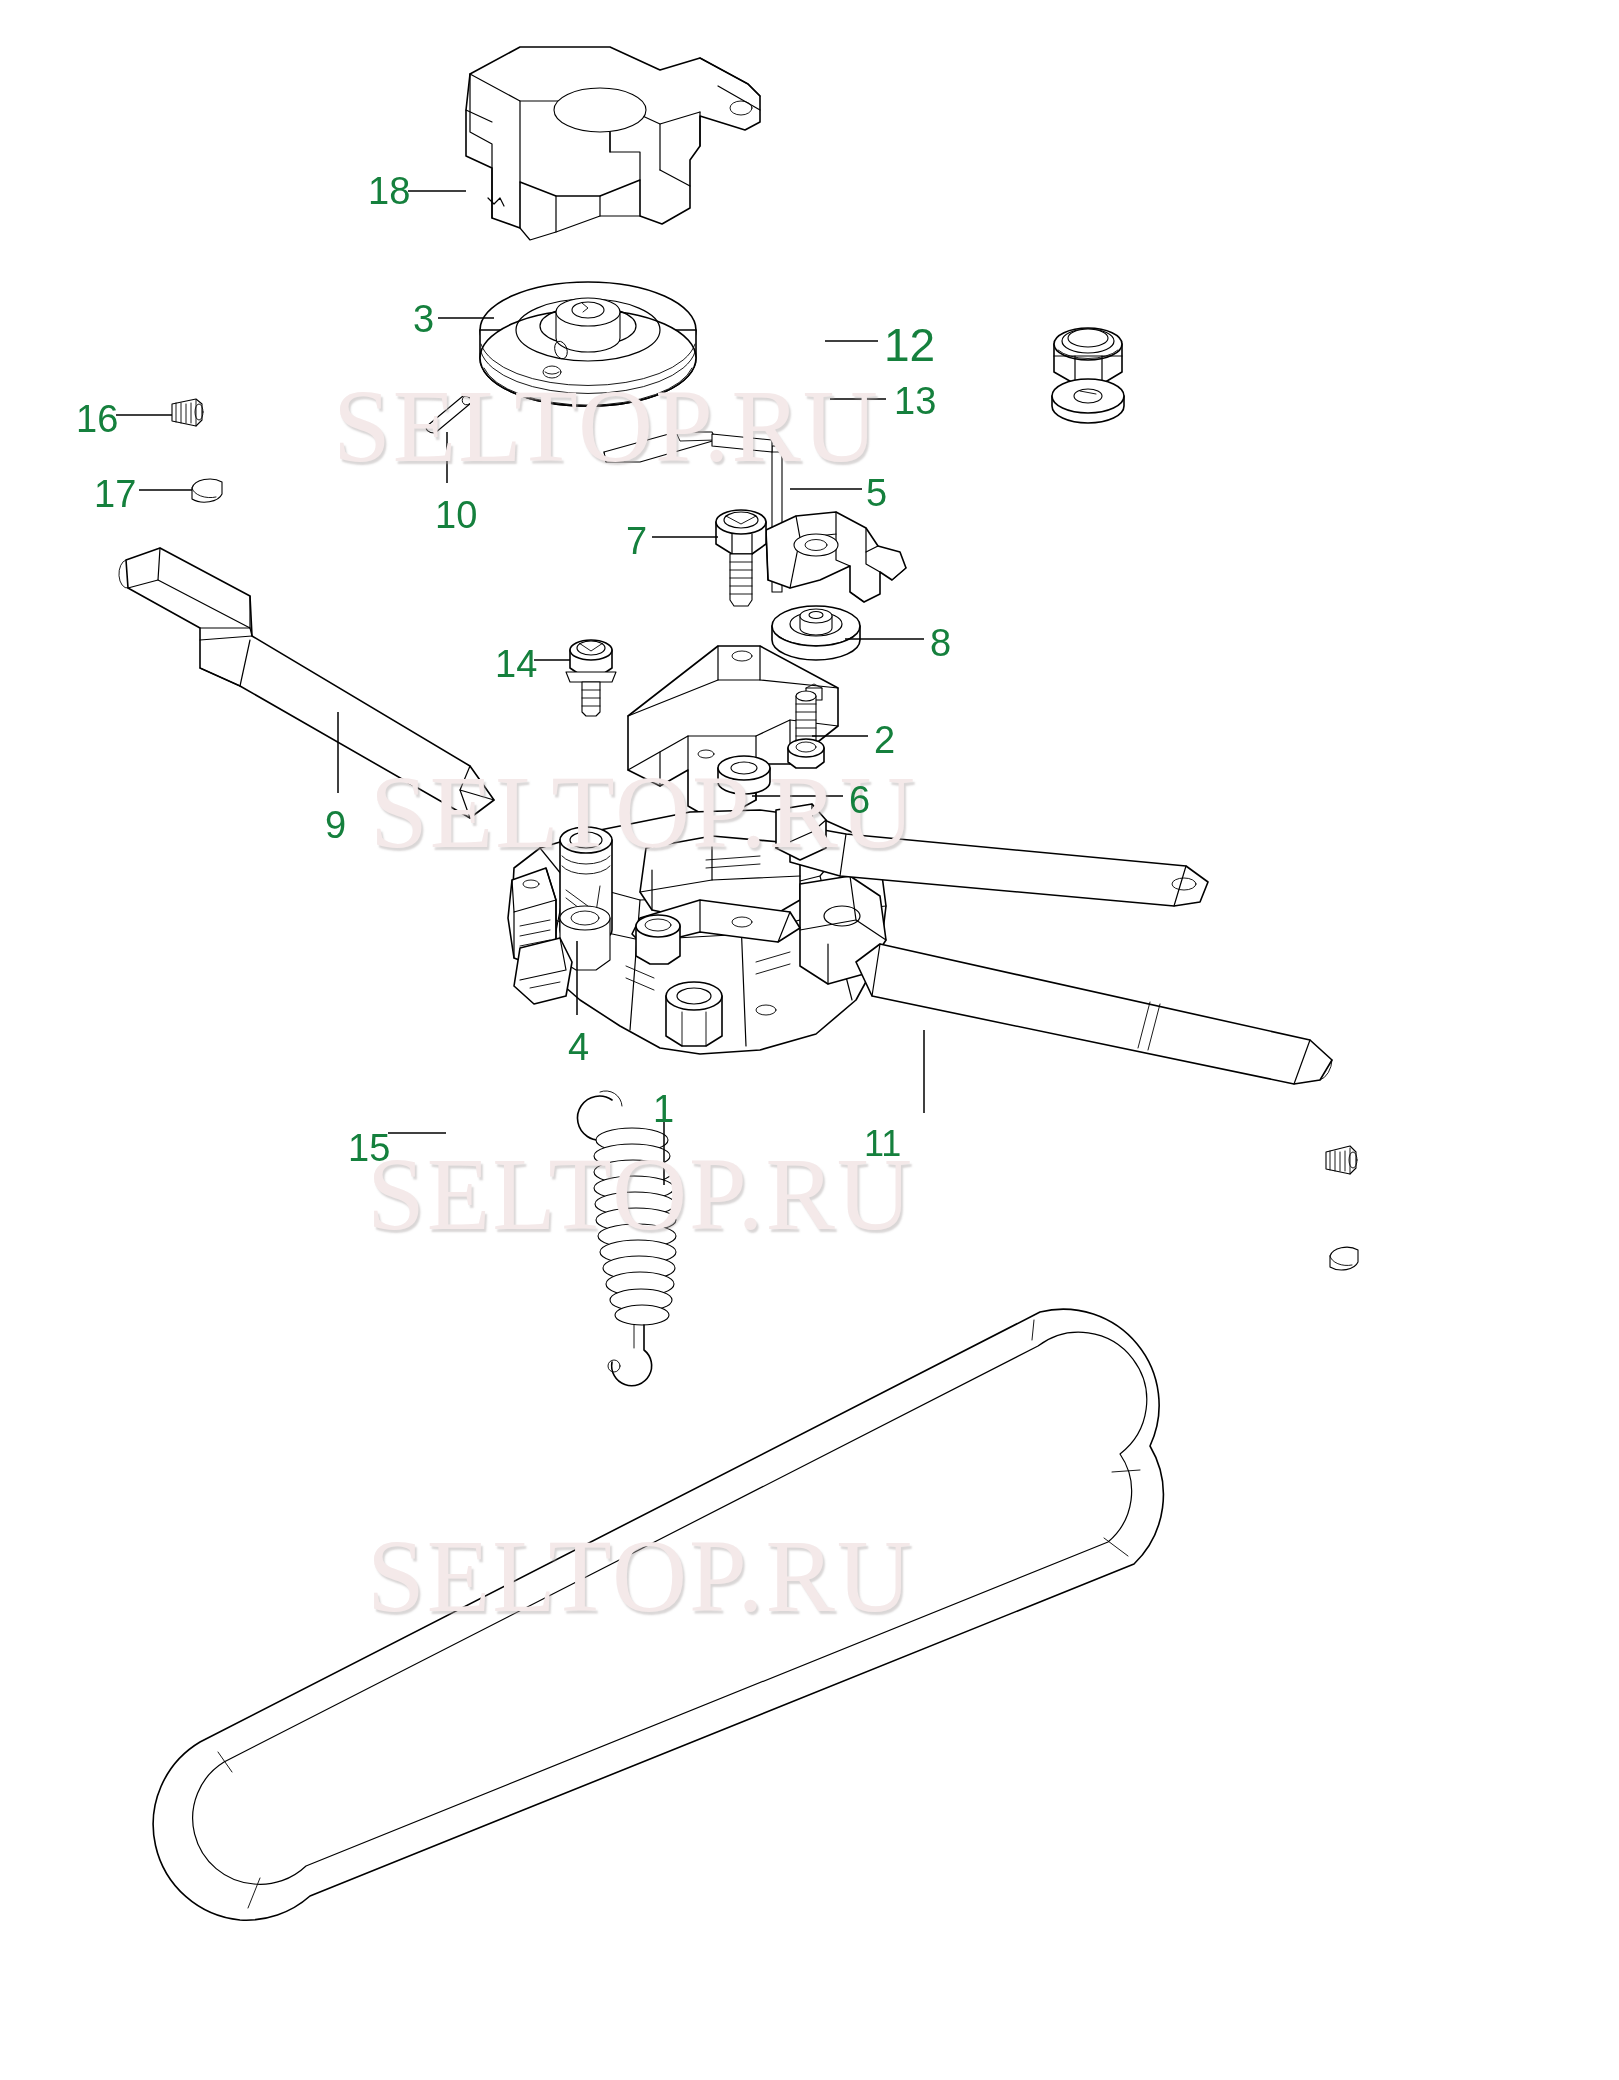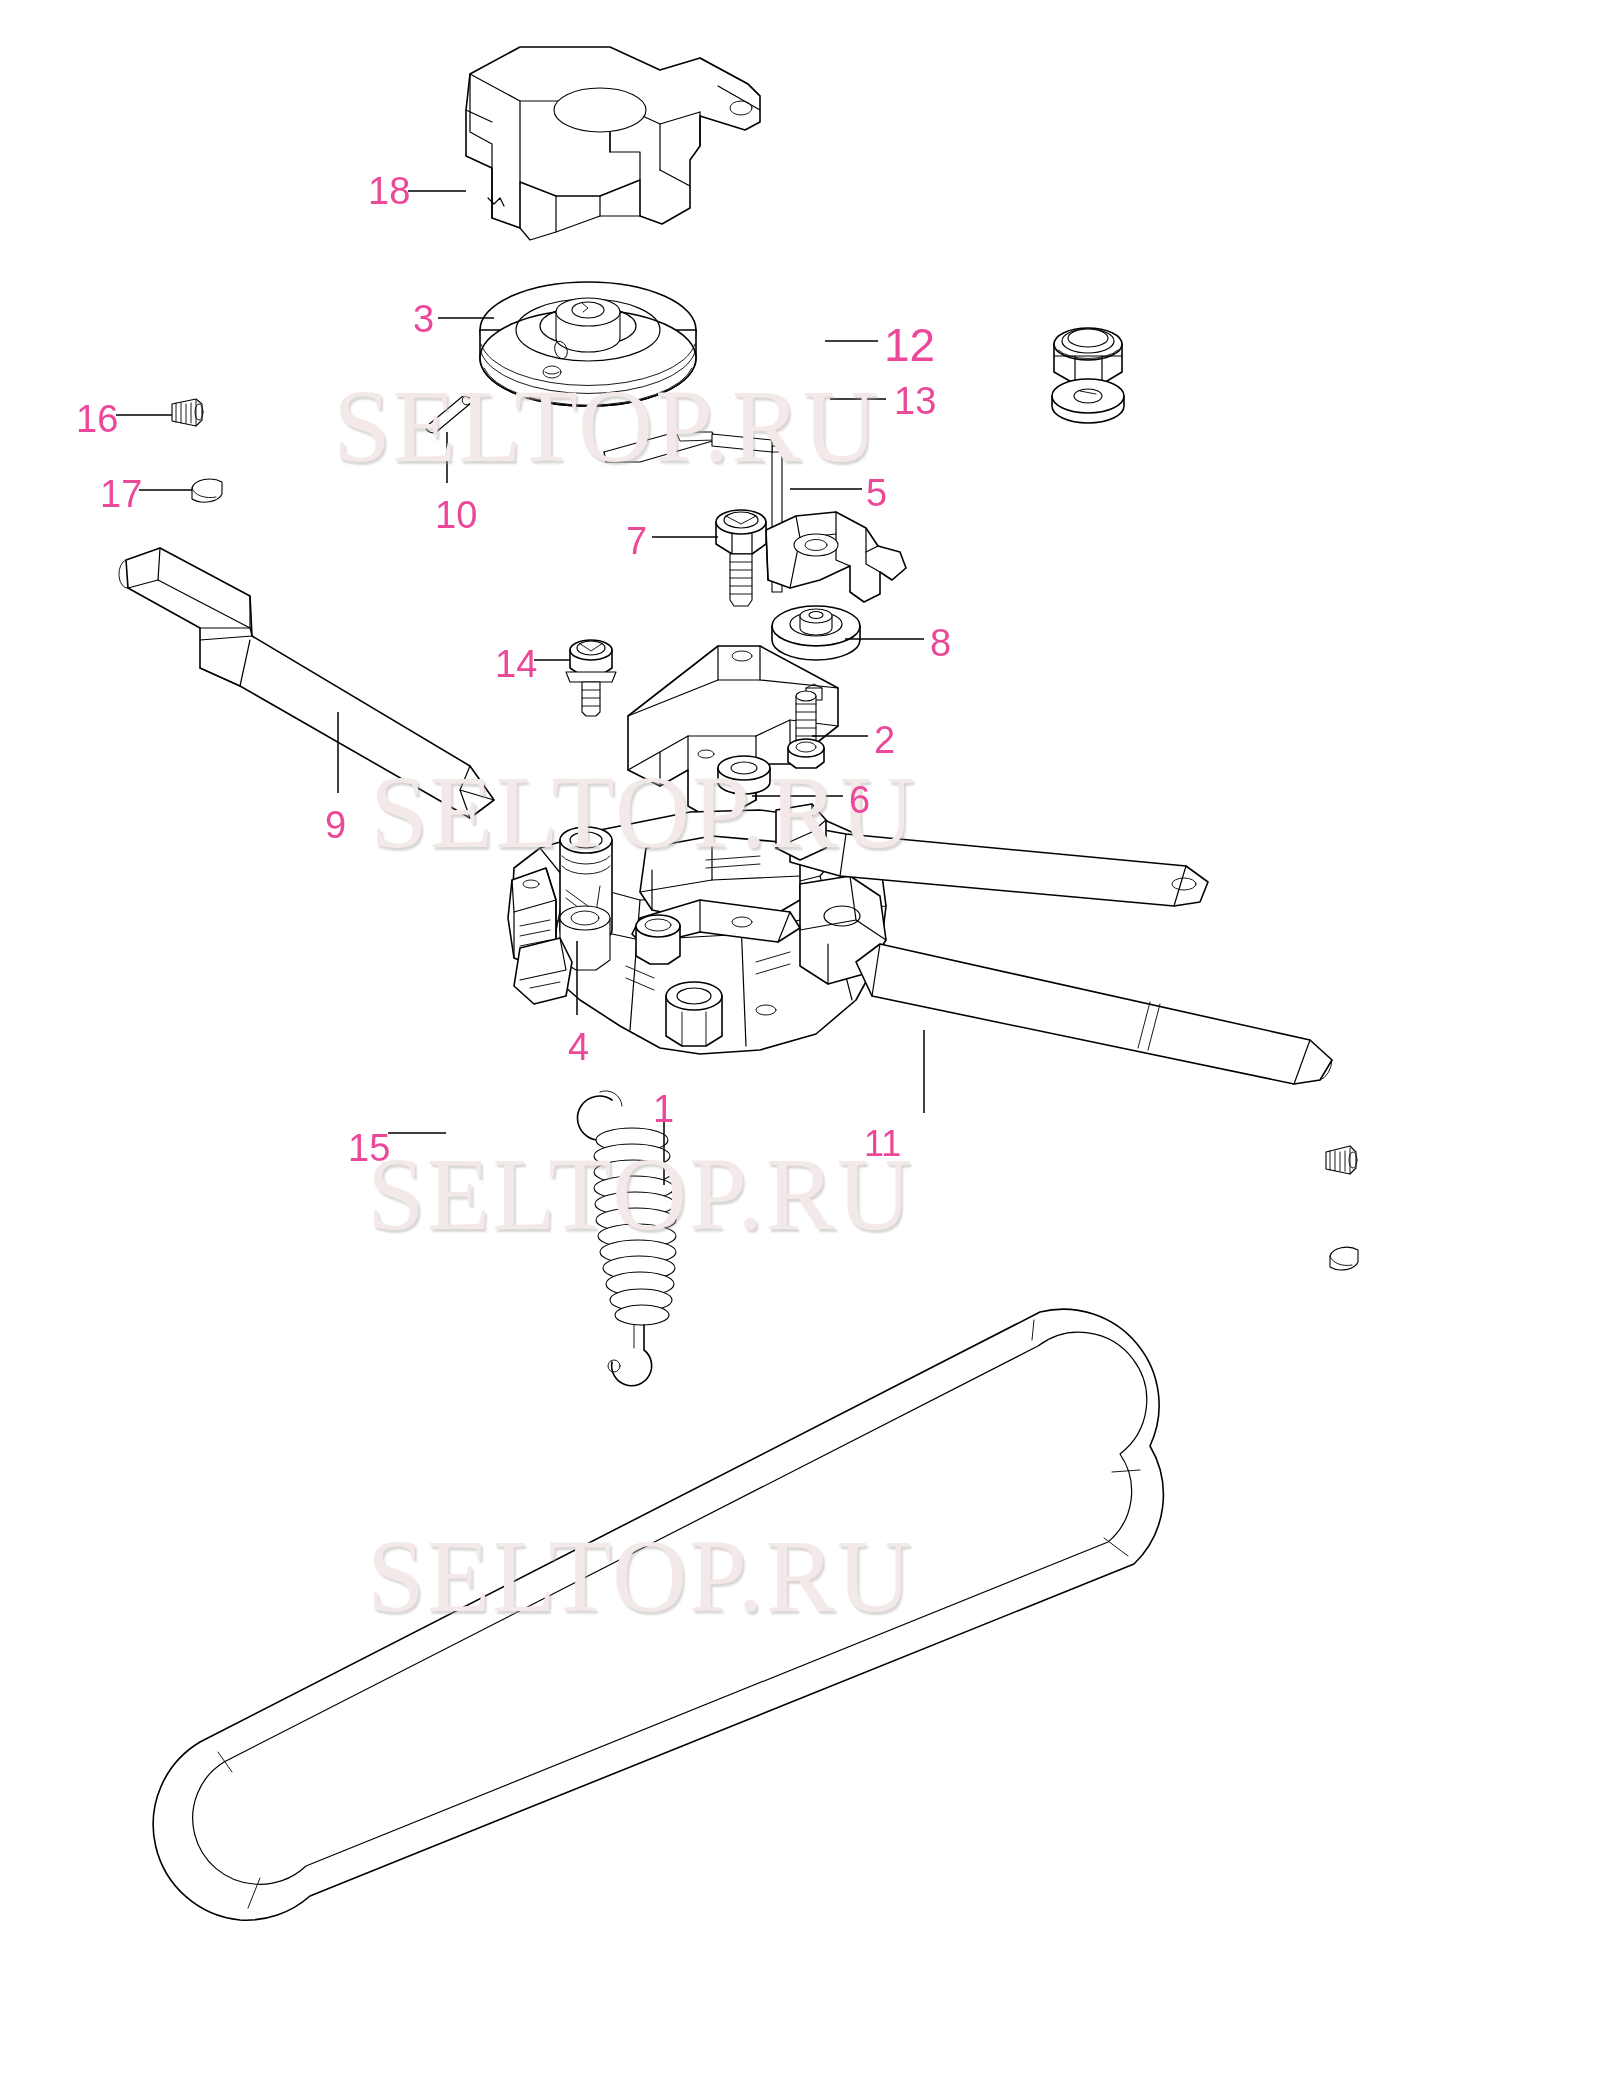--- a/index.html
+++ b/index.html
@@ -21,21 +21,21 @@
     white-space:nowrap;
     letter-spacing:2px;
     user-select:none;
     pointer-events:none;
     margin-left:15px;
   }
   .callout-num{
     position:absolute;
     font-family:"Liberation Sans",sans-serif;
     font-weight:400;
-    color:#ec4899;
+    color:#15803d;
     white-space:nowrap;
     line-height:1;
   }
   svg{display:block;}
   .ln{fill:none;stroke:#000;stroke-width:1.6;stroke-linecap:round;stroke-linejoin:round;}
   .ln-thin{fill:none;stroke:#000;stroke-width:1.2;stroke-linecap:round;stroke-linejoin:round;}
   .ln-hair{fill:none;stroke:#000;stroke-width:0.9;stroke-linecap:round;stroke-linejoin:round;}
   .leader{fill:none;stroke:#000;stroke-width:1.5;}
   .fillw{fill:#ffffff;stroke:#000;stroke-width:1.6;stroke-linejoin:round;}
   .fillw-thin{fill:#ffffff;stroke:#000;stroke-width:1.1;stroke-linejoin:round;}
@@ -400,21 +400,21 @@
       <div class="wm" style="left: 352px; top: 1516px; font-size: 104px; color: rgb(244, 233, 233);">SELTOP.RU</div>
     </div>
 
   <div id="callout-numbers">
       <div class="callout-num" style="left: 368px; top: 172px; font-size: 38px;">18</div>
       <div class="callout-num" style="left: 413px; top: 300px; font-size: 38px;">3</div>
       <div class="callout-num" style="left: 884px; top: 322px; font-size: 46px;">12</div>
       <div class="callout-num" style="left: 894px; top: 382px; font-size: 38px; text-align: center;">13</div>
       <div class="callout-num" style="left: 76px; top: 400px; font-size: 38px;">16</div>
       <div class="callout-num" style="left: 866px; top: 474px; font-size: 38px;">5</div>
-      <div class="callout-num" style="left: 100px; top: 475px; font-size: 38px;">17</div>
+      <div class="callout-num" style="left: 94px; top: 475px; font-size: 38px;">17</div>
       <div class="callout-num" style="left: 435px; top: 496px; font-size: 38px;">10</div>
       <div class="callout-num" style="left: 626px; top: 522px; font-size: 38px;">7</div>
       <div class="callout-num" style="left: 930px; top: 624px; font-size: 38px;">8</div>
       <div class="callout-num" style="left: 495px; top: 645px; font-size: 38px;">14</div>
       <div class="callout-num" style="left: 874px; top: 721px; font-size: 38px;">2</div>
       <div class="callout-num" style="left: 849px; top: 781px; font-size: 38px;">6</div>
       <div class="callout-num" style="left: 325px; top: 806px; font-size: 38px;">9</div>
       <div class="callout-num" style="left: 568px; top: 1028px; font-size: 38px;">4</div>
       <div class="callout-num" style="left: 864px; top: 1126px; font-size: 36px;">11</div>
       <div class="callout-num" style="left: 653px; top: 1090px; font-size: 38px;">1</div>

